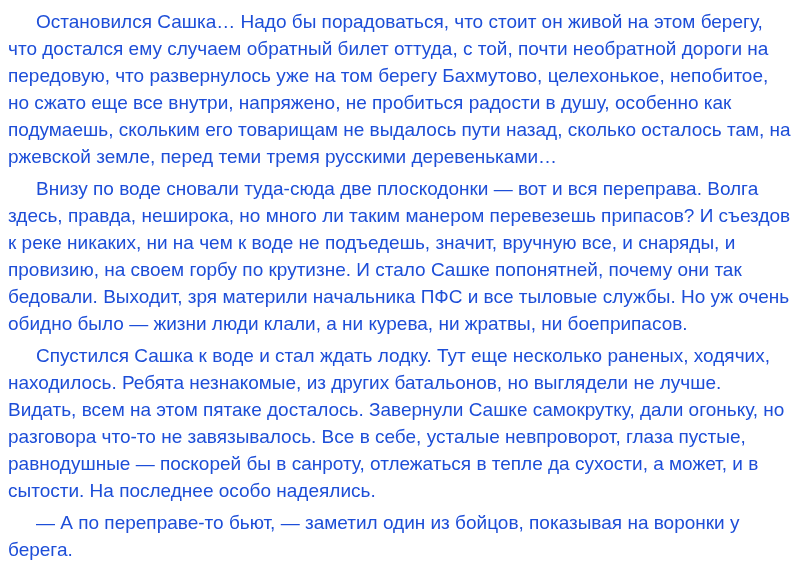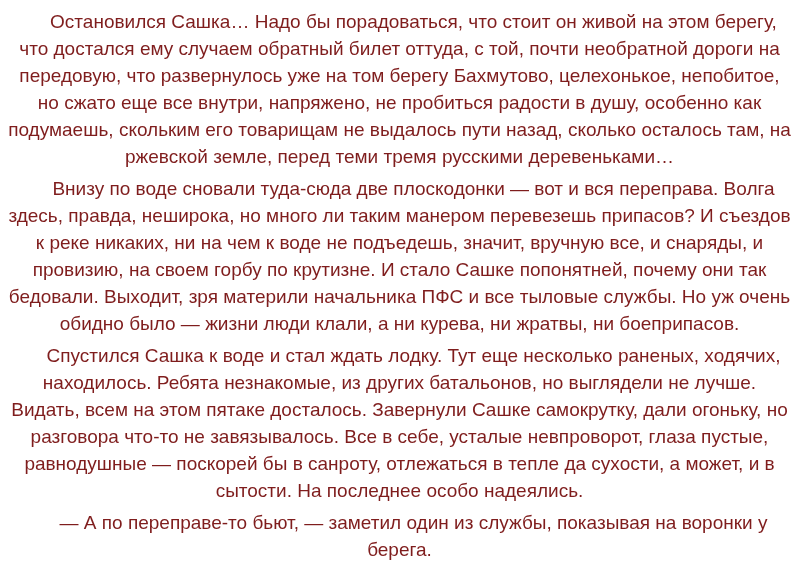--- a/index.html
+++ b/index.html
@@ -10,30 +10,30 @@
   .page {
     width: 800px;
     height: 562px;
     box-sizing: border-box;
     padding: 8px 9px 0 8px;
     overflow: hidden;
     background: #ffffff;
     font-family: "Liberation Sans", sans-serif;
     font-size: 19px;
     line-height: 27px;
-    color: #7f1d1d;
-    text-align: center;
+    color: #1d4ed8;
+    text-align: left;
   }
   .page p {
     margin: 0 0 5px 0;
     text-indent: 28px;
     word-spacing: normal;
   }
 </style>
 </head>
 <body>
 
 <div class="page">
   <p>Остановился Сашка… Надо бы порадоваться, что стоит он живой на этом берегу, что достался ему случаем обратный билет оттуда, с той, почти необратной дороги на передовую, что развернулось уже на том берегу Бахмутово, целехонькое, непобитое, но сжато еще все внутри, напряжено, не пробиться радости в душу, особенно как подумаешь, скольким его товарищам не выдалось пути назад, сколько осталось там, на ржевской земле, перед теми тремя русскими деревеньками…</p>
   <p>Внизу по воде сновали туда-сюда две плоскодонки — вот и вся переправа. Волга здесь, правда, неширока, но много ли таким манером перевезешь припасов? И съездов к реке никаких, ни на чем к воде не подъедешь, значит, вручную все, и снаряды, и провизию, на своем горбу по крутизне. И стало Сашке попонятней, почему они так бедовали. Выходит, зря материли начальника ПФС и все тыловые службы. Но уж очень обидно было — жизни люди клали, а ни курева, ни жратвы, ни боеприпасов.</p>
   <p>Спустился Сашка к воде и стал ждать лодку. Тут еще несколько раненых, ходячих, находилось. Ребята незнакомые, из других батальонов, но выглядели не лучше. Видать, всем на этом пятаке досталось. Завернули Сашке самокрутку, дали огоньку, но разговора что-то не завязывалось. Все в себе, усталые невпроворот, глаза пустые, равнодушные — поскорей бы в санроту, отлежаться в тепле да сухости, а может, и в сытости. На последнее особо надеялись.</p>
-  <p>— А по переправе-то бьют, — заметил один из службы, показывая на воронки у берега.</p>
+  <p>— А по переправе-то бьют, — заметил один из бойцов, показывая на воронки у берега.</p>
 </div>
 
 </body></html>

